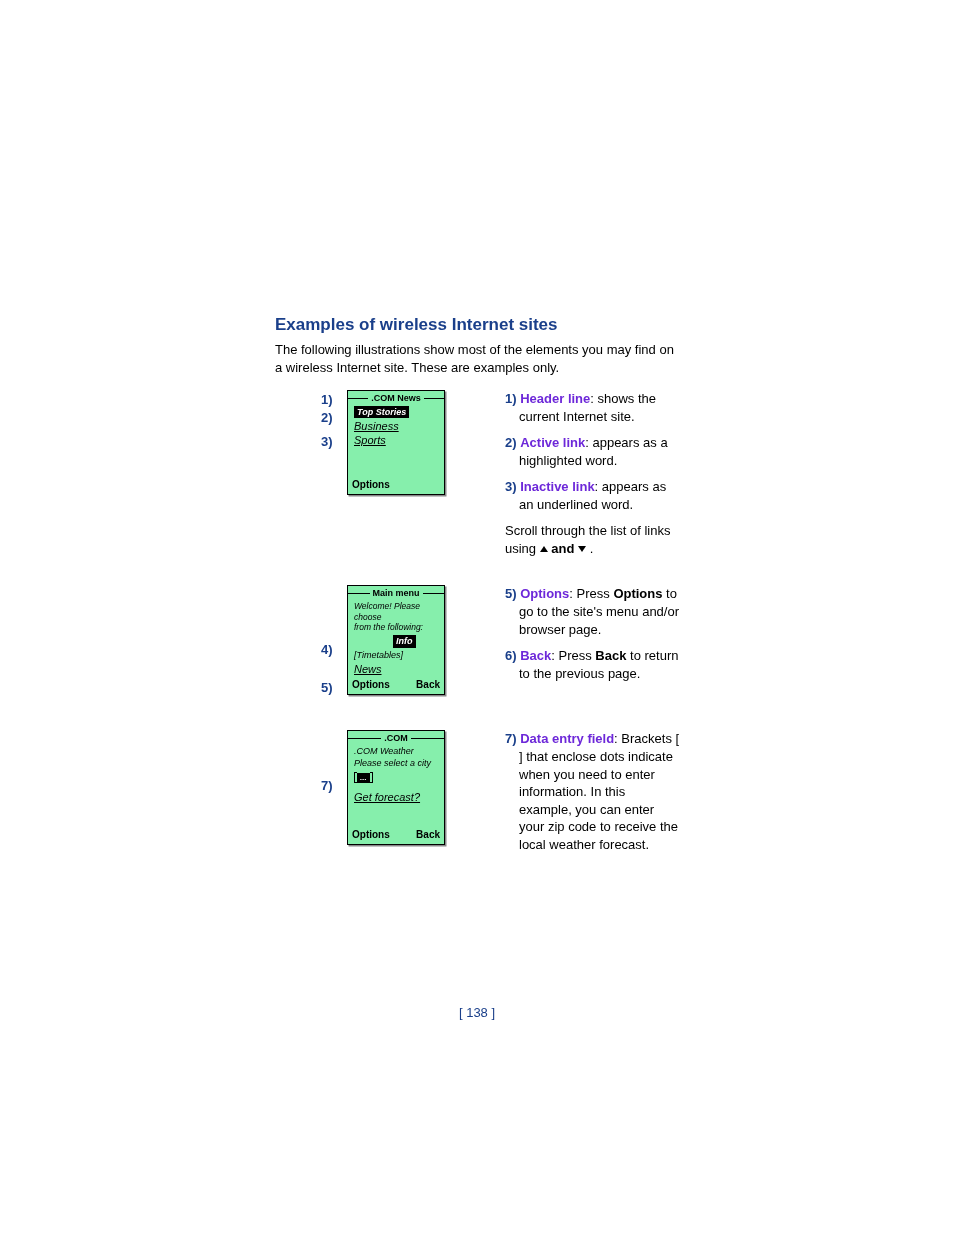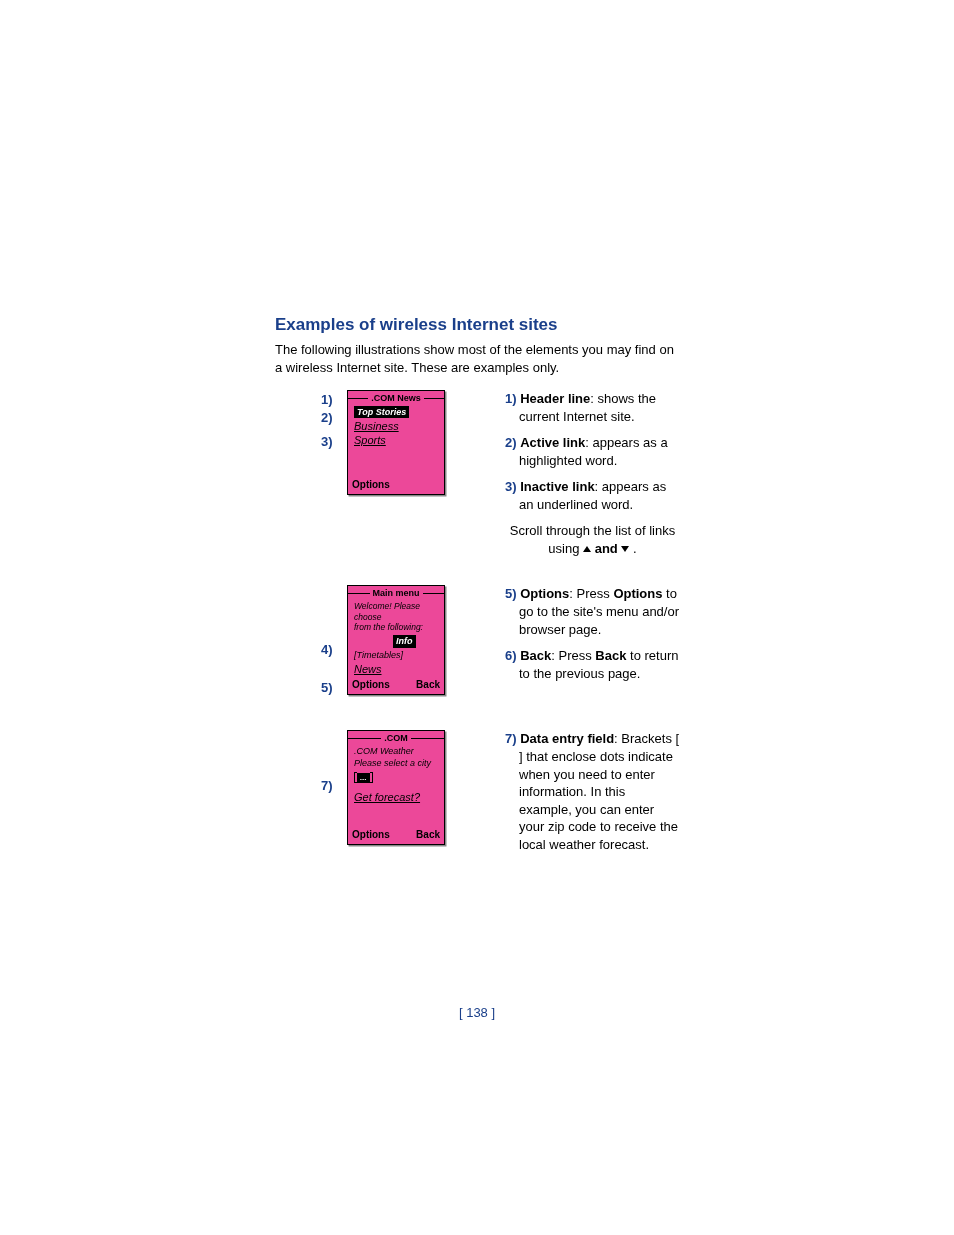--- a/index.html
+++ b/index.html
@@ -48,21 +48,21 @@
   .num-label {
     position: absolute;
     font-family: Verdana, Geneva, sans-serif;
     font-weight: bold;
     color: #1a3f8a;
     font-size: 13px;
   }
   .phone-screen {
     border: 1.5px solid #000;
     box-shadow: 1.5px 1.5px 0 #888;
-    background: #ec4899;
+    background: #86efac;
     font-family: Arial, Helvetica, sans-serif;
     font-size: 10px;
     position: relative;
     box-sizing: border-box;
   }
   .scr-title-line {
     display: flex;
     align-items: center;
     padding: 2px 0 1px 0;
   }
@@ -106,28 +106,27 @@
     font-size: 13px;
     line-height: 1.35;
     padding-left: 14px;
     text-indent: -14px;
   }
   .definition-list .item .num {
     color: #1a3f8a;
     font-weight: bold;
   }
   .definition-list .item .term {
-    color: #000000;
+    color: #6d28d9;
     font-weight: bold;
   }
   .scroll-note {
     margin: 0 0 10px 0;
     font-size: 13px;
     line-height: 1.35;
-    text-align: center;
   }
   .page-num {
     position: absolute;
     left: 0;
     width: 954px;
     top: 1005px;
     text-align: center;
     color: #1a3f8a;
     font-size: 13px;
   }

